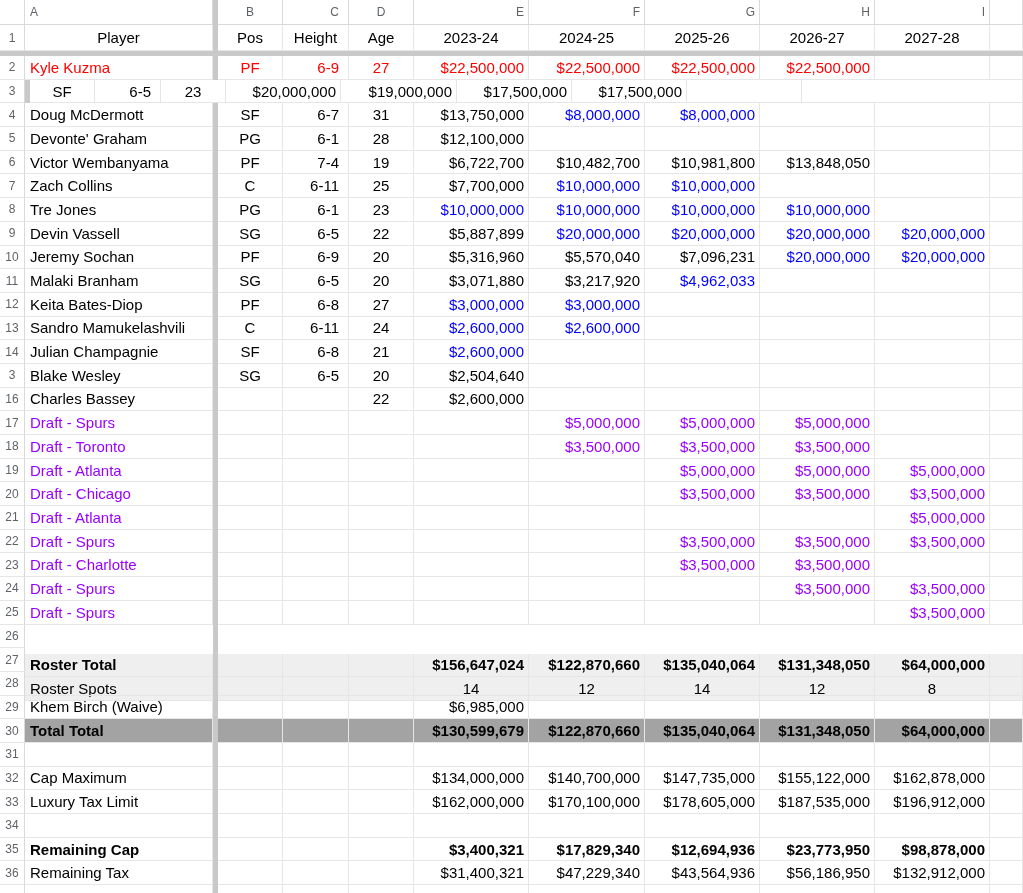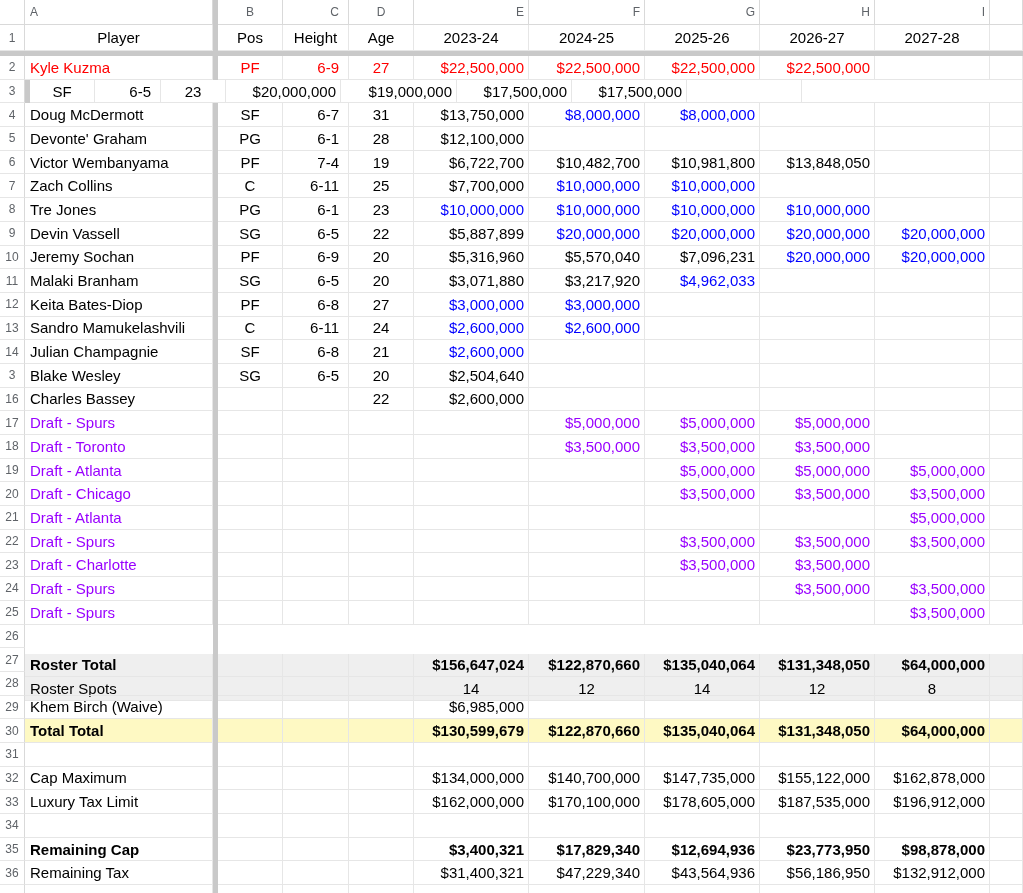--- a/index.html
+++ b/index.html
@@ -38,21 +38,21 @@
   .col-G{width:115px;}
   .col-H{width:115px;}
   .col-I{width:115px;}
   .col-E,.col-F,.col-G,.col-H,.col-I{justify-content:flex-end;padding-right:4px;}
   .col-J{flex:1 1 auto;justify-content:flex-start;}
   .header .cell{justify-content:center;padding:0;font-weight:400;}
   .vband{width:5px;flex:none;height:100%;background:#c9c9c9;}
   .hband{height:5px;width:1023px;background:#c9c9c9;}
   .bold .cell{font-weight:700;}
   .fill-light .cell{background:#efefef;margin-top:29px;}
-  .fill-dark .cell{background:#fef9c3;}
+  .fill-dark .cell{background:#a3a3a3;}
   .center-values .col-E,.center-values .col-F,.center-values .col-G,
   .center-values .col-H,.center-values .col-I{justify-content:center;padding-right:0;}
   .c-red{color:#ff0000;}
   .c-blue{color:#0000ff;text-align:right;}
   .c-purple{color:#9900ff;}
 </style>
 </head>
 <body>
 
 <div id="sheet">

